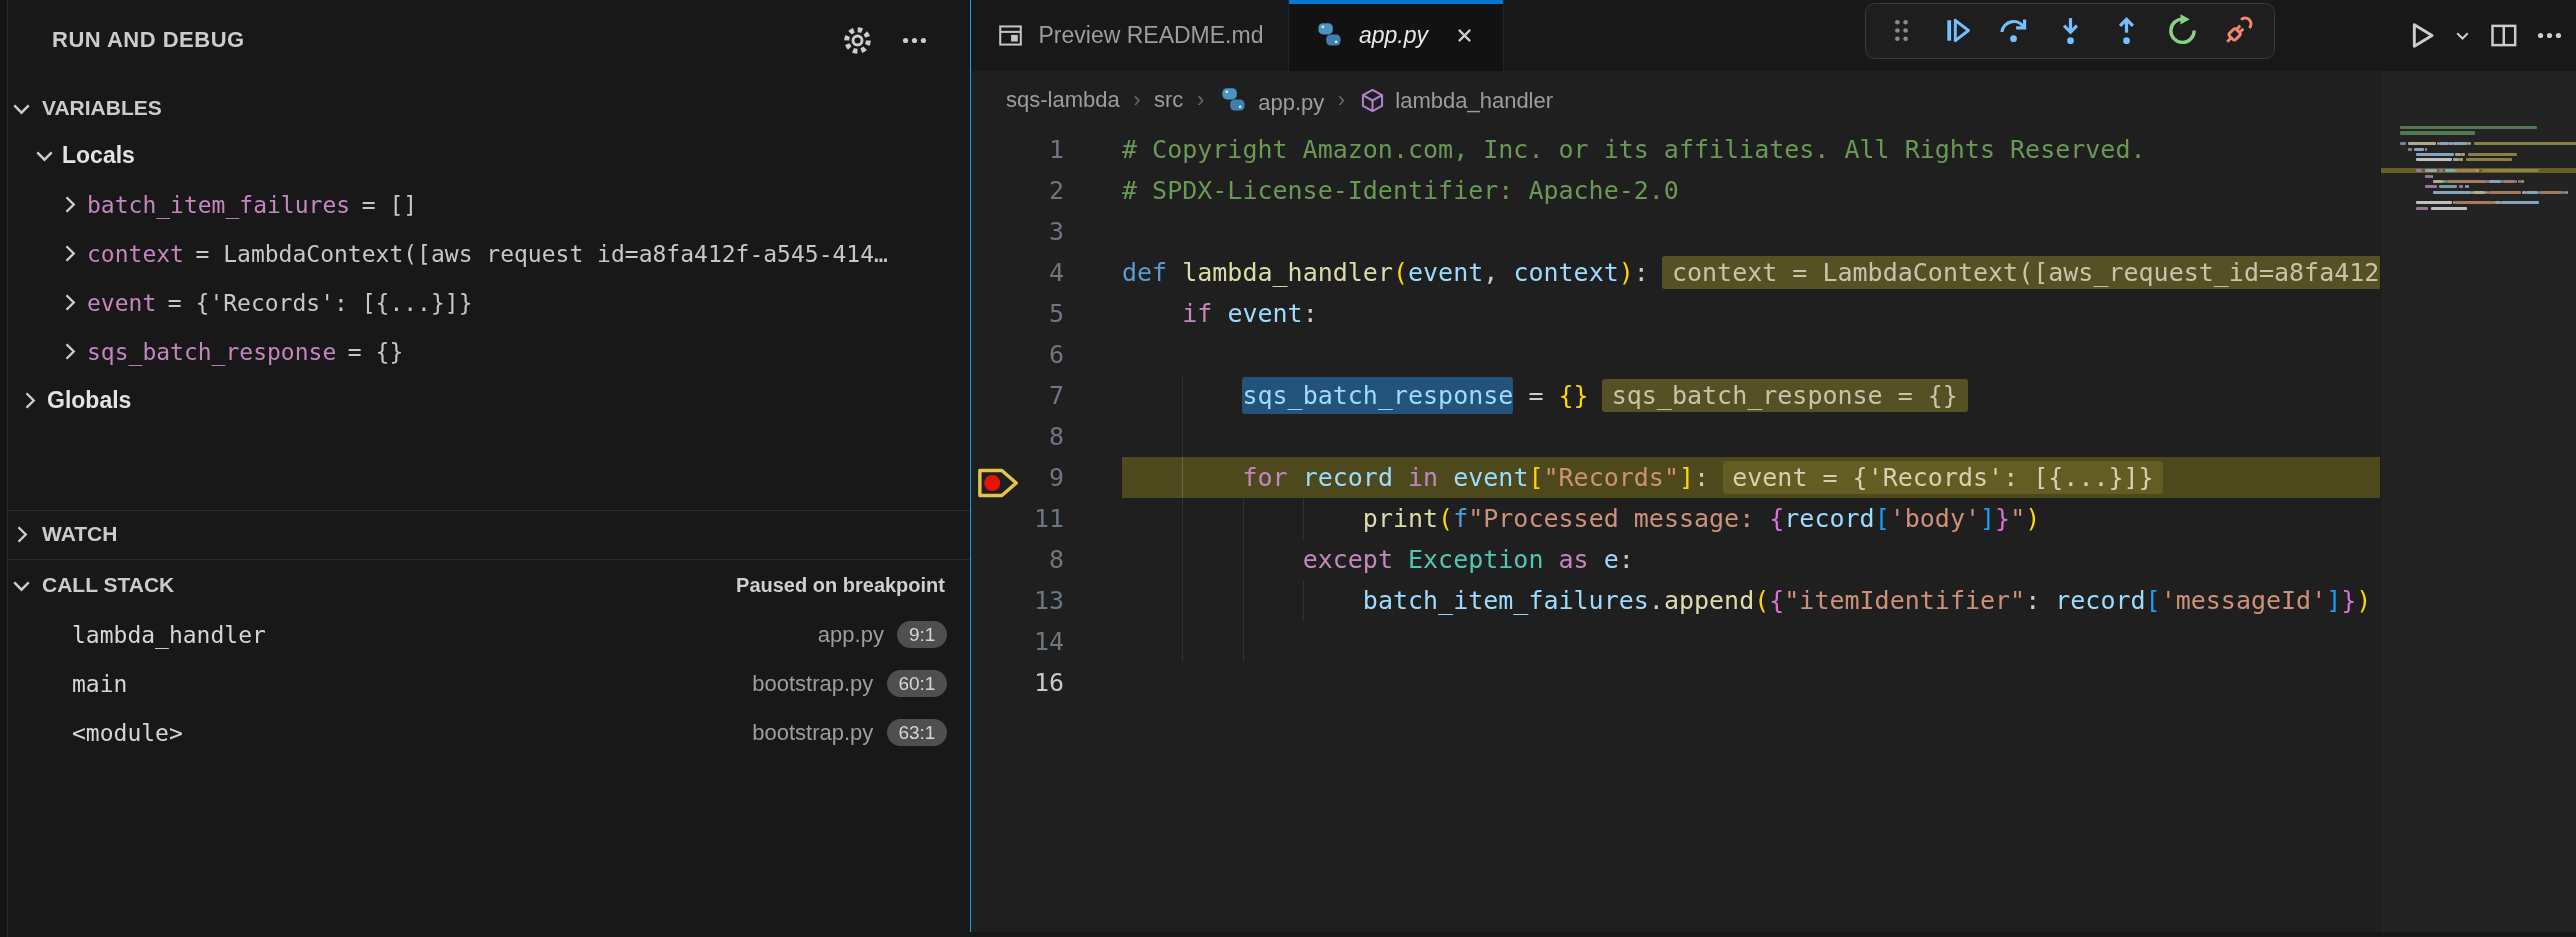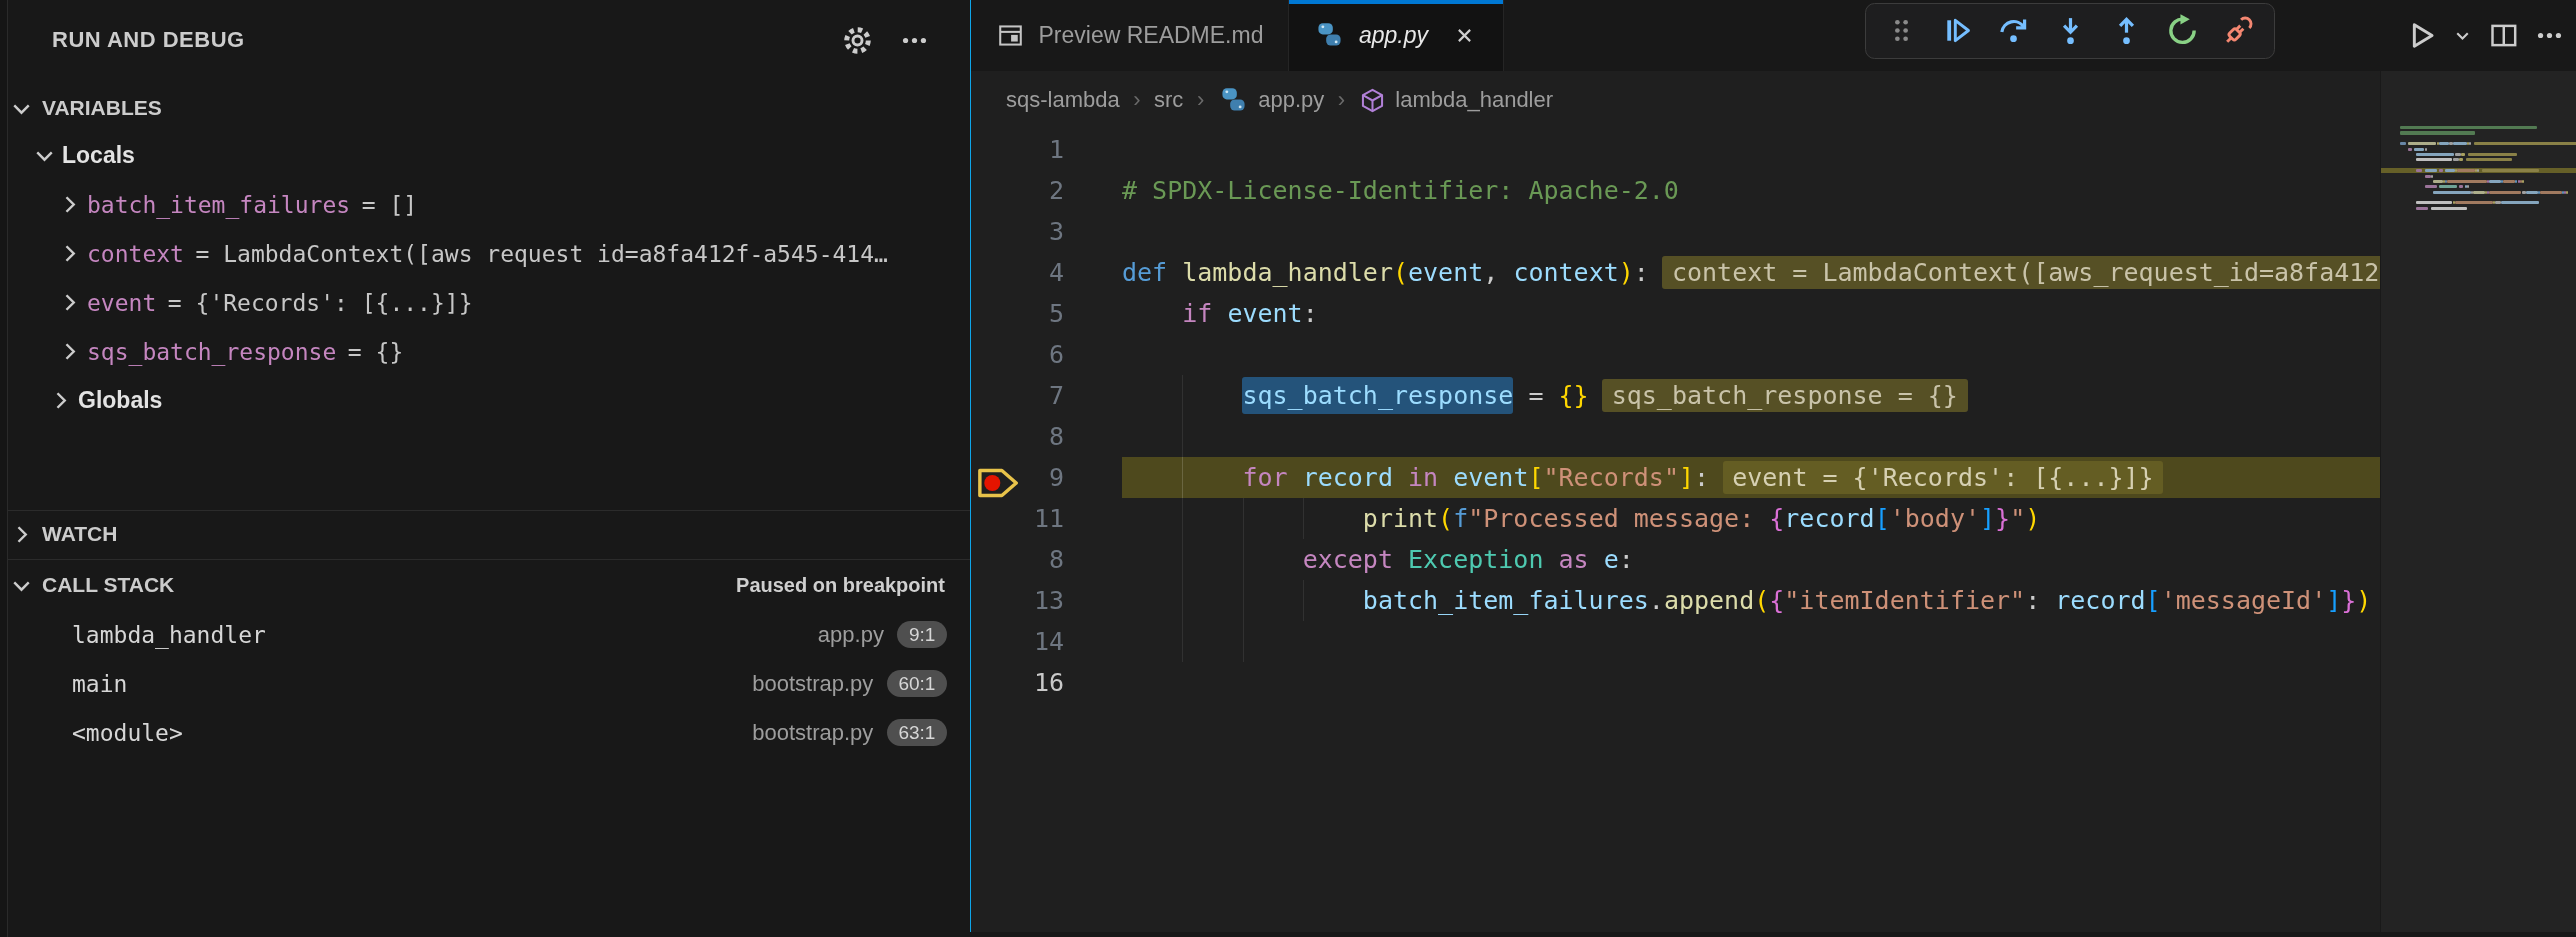--- a/index.html
+++ b/index.html
@@ -48,21 +48,21 @@
   .tab.active .tlabel{font-style:italic;}
   .tab .tclose{margin-left:23px;display:flex;cursor:pointer;}
 
   #dbg-toolbar{position:absolute;left:894px;top:2.9px;width:410px;height:56px;background:#1e1e1f;border:1.9px solid #3c3c3c;border-radius:9.6px;display:flex;align-items:center;justify-content:space-between;padding:0 15.4px;box-sizing:border-box;z-index:4;}
   .dbtn{display:flex;align-items:center;justify-content:center;width:40px;height:40px;cursor:pointer;}
 
   #ed-actions{position:absolute;right:9.6px;top:0;height:71px;display:flex;align-items:center;gap:13.5px;}
   #ed-actions .abtn{display:flex;align-items:center;justify-content:center;cursor:pointer;}
 
   #breadcrumb{position:absolute;left:0;top:71px;right:195px;height:58px;display:flex;align-items:center;padding-left:35px;font-size:22px;color:#9d9d9d;background:#1f1f1f;}
-  #breadcrumb .bc-item{display:flex;align-items:center;cursor:pointer;}
+  #breadcrumb .bc-item{display:flex;align-items:flex-end;cursor:pointer;}
   #breadcrumb .bc-sep{margin:0 13.5px;color:#6a6a6a;}
   #breadcrumb .bc-ico{margin-right:9.6px;display:flex;}
 
   
   #code{position:absolute;left:0;top:129px;right:195px;bottom:0;font-family:"DejaVu Sans Mono",monospace;font-size:25px;}
   .cl{display:flex;height:41px;line-height:41px;}
   .gut{width:151px;display:flex;flex-shrink:0;position:relative;}
   .gut .gicon{position:absolute;left:5.8px;top:3.9px;}
   .gut .ln{flex:1;text-align:right;padding-right:58px;color:#6e7681;}
   .gut .ln.bright{color:#c9c9c9;}
@@ -157,21 +157,21 @@
         </div>
         <div class="tree-row" style="padding-left: 52px;">
           <span class="chev">
             <svg width="29" height="29" viewBox="0 0 24 24" fill="none" xmlns="http://www.w3.org/2000/svg">
               <polyline points="9.5 6 15.5 12 9.5 18" stroke="#cccccc" stroke-width="2"></polyline>
             </svg>
           </span>
           <span class="mono var-name">sqs_batch_response</span>
           <span class="mono var-val">= {}</span>
         </div>
-        <div class="tree-row" style="padding-left: 43px;">
+        <div class="tree-row" style="padding-left: 12px;">
           <span class="chev">
             <svg width="29" height="29" viewBox="0 0 24 24" fill="none" xmlns="http://www.w3.org/2000/svg">
               <polyline points="9.5 6 15.5 12 9.5 18" stroke="#cccccc" stroke-width="2"></polyline>
             </svg>
           </span>
           <span class="scope-label">Globals</span>
         </div>
       </div>
   </div>
 
@@ -359,20 +359,21 @@
           </svg>
         </span>
         <span>lambda_handler</span>
       </span>
     </div>
   <div id="code">
       <div class="cl">
         <div class="gut">
           <span class="ln">1</span>
         </div>
+        <div class="lc"><span class="tk-cm"># Copyright Amazon.com, Inc. or its affiliates. All Rights Reserved.</span></div>
       </div>
       <div class="cl">
         <div class="gut">
           <span class="ln">2</span>
         </div>
         <div class="lc"><span class="tk-cm"># SPDX-License-Identifier: Apache-2.0</span></div>
       </div>
       <div class="cl">
         <div class="gut">
           <span class="ln">3</span>

